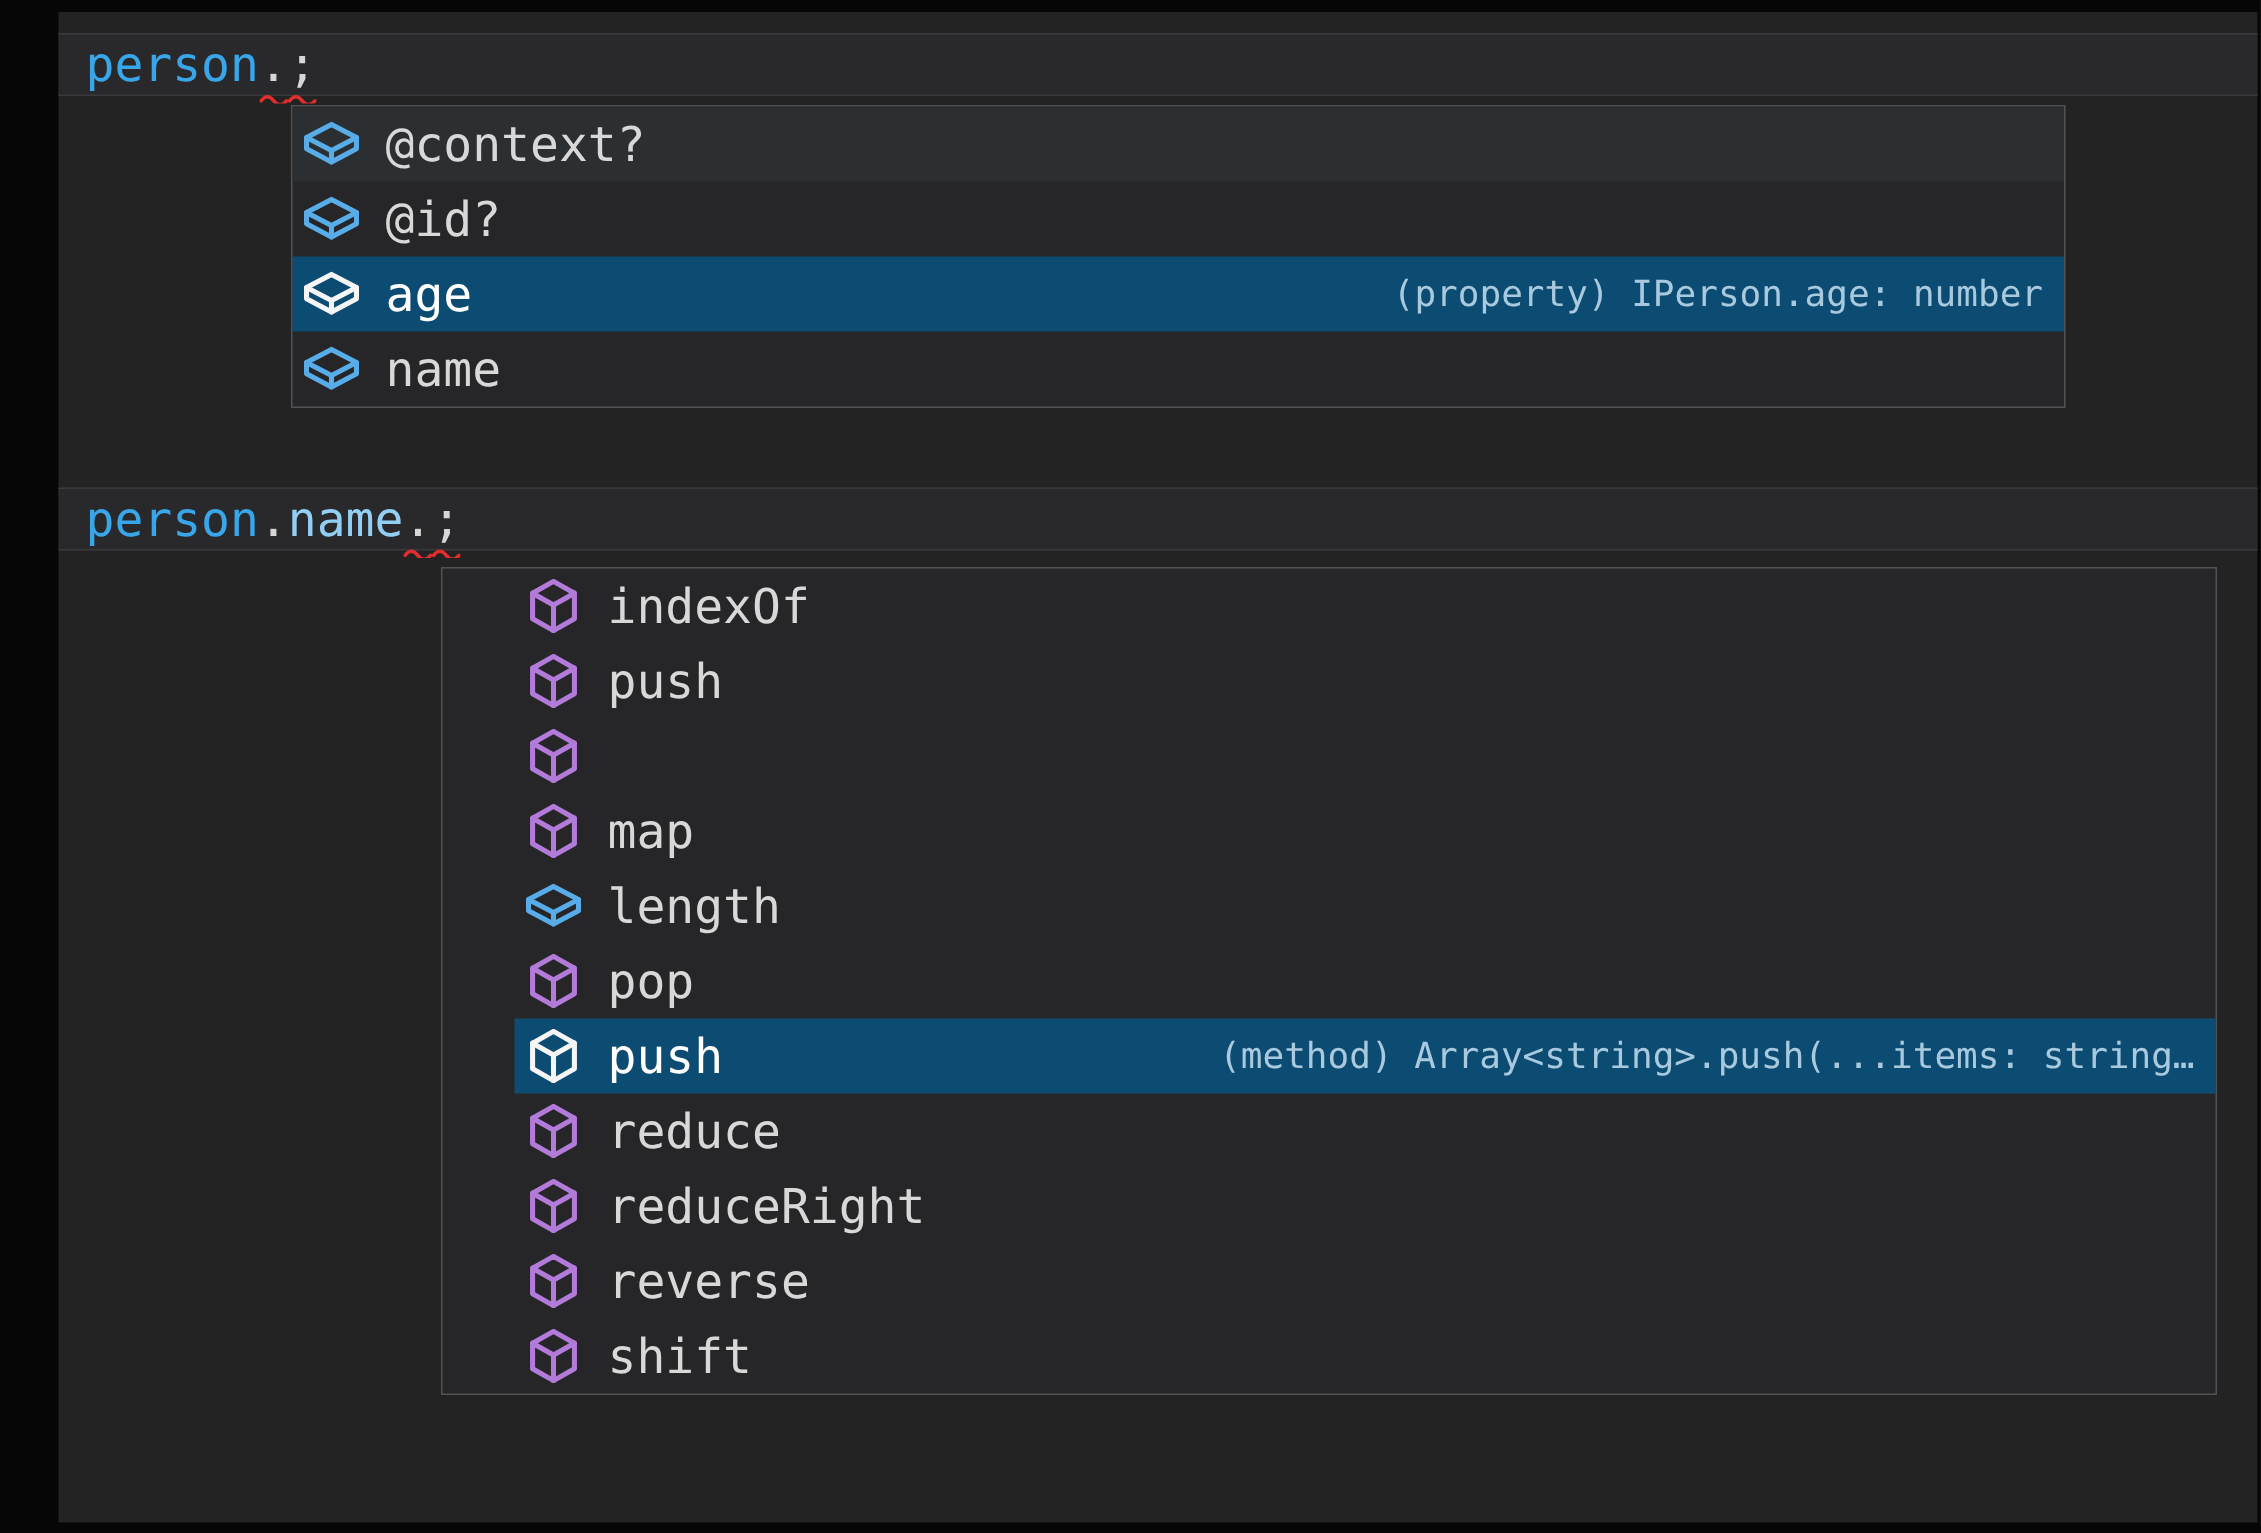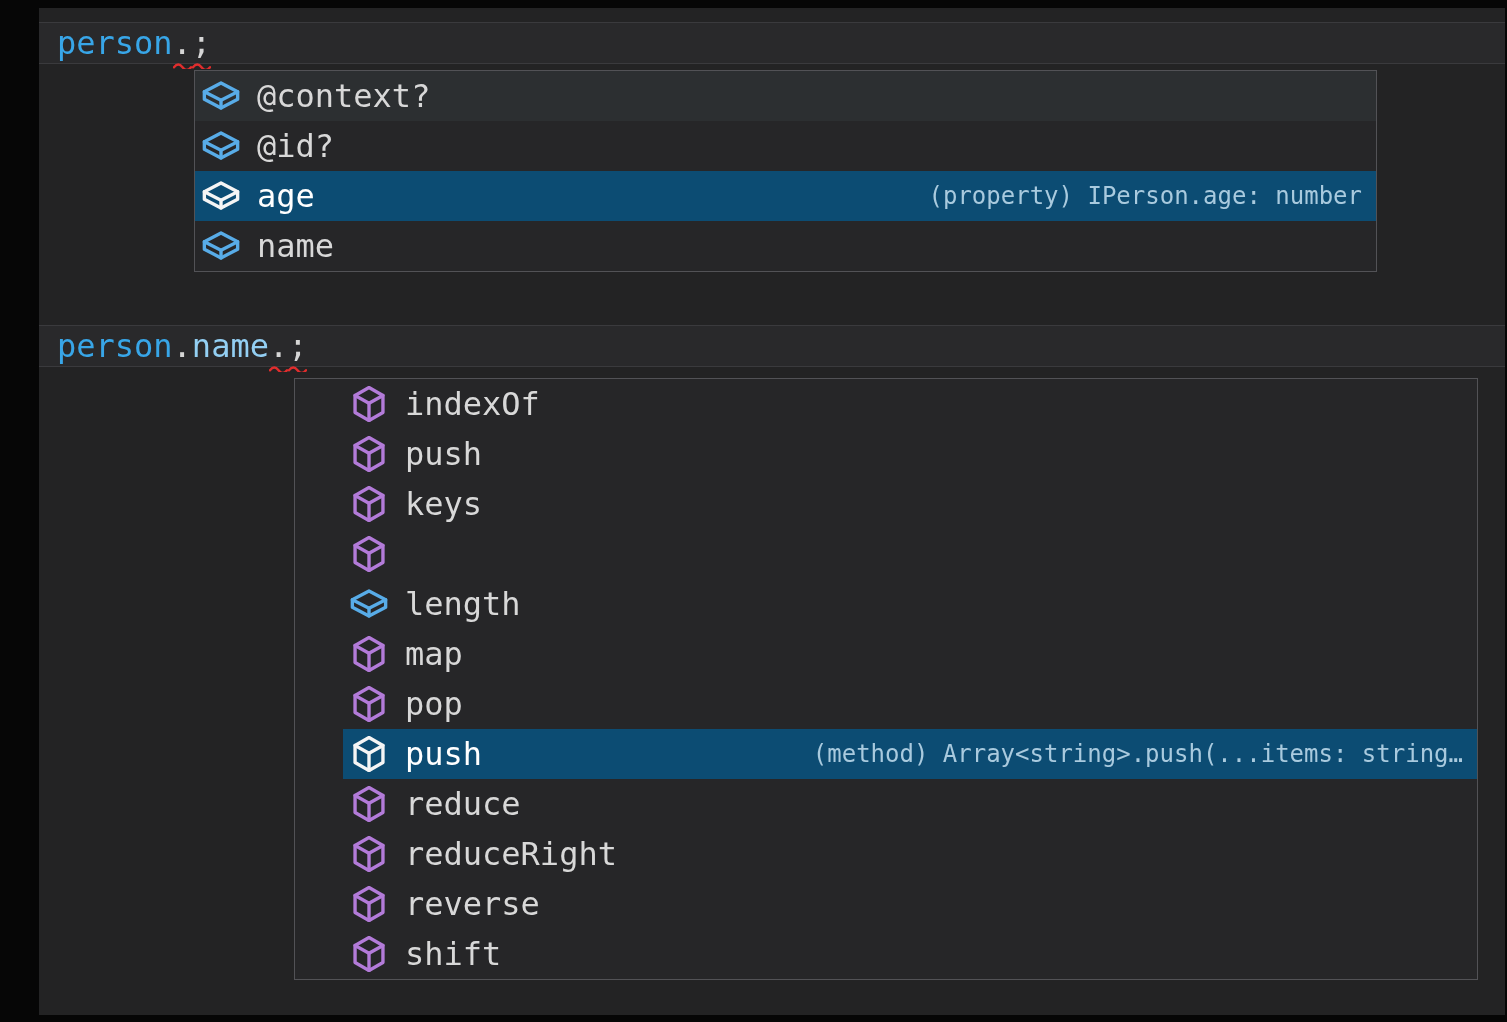--- a/index.html
+++ b/index.html
@@ -118,36 +118,31 @@
           </svg></span><span class="label">indexOf</span></div>
       <div class="row"><span class="icon method"><svg viewBox="0 0 16 16">
             <path d="M8 0.7 L14.2 4.2 L14.2 11.8 L8 15.3 L1.8 11.8 L1.8 4.2 Z"></path>
             <path d="M1.8 4.2 L8 7.7 L14.2 4.2"></path>
             <path d="M8 7.7 L8 15.3"></path>
           </svg></span><span class="label">push</span></div>
       <div class="row"><span class="icon method"><svg viewBox="0 0 16 16">
             <path d="M8 0.7 L14.2 4.2 L14.2 11.8 L8 15.3 L1.8 11.8 L1.8 4.2 Z"></path>
             <path d="M1.8 4.2 L8 7.7 L14.2 4.2"></path>
             <path d="M8 7.7 L8 15.3"></path>
-          </svg></span><span class="label">keys</span></div>
+          </svg></span></div>
       <div class="row"><span class="icon method"><svg viewBox="0 0 16 16">
             <path d="M8 0.7 L14.2 4.2 L14.2 11.8 L8 15.3 L1.8 11.8 L1.8 4.2 Z"></path>
             <path d="M1.8 4.2 L8 7.7 L14.2 4.2"></path>
             <path d="M8 7.7 L8 15.3"></path>
-          </svg></span></div>
+          </svg></span><span class="label">map</span></div>
       <div class="row"><span class="icon field"><svg viewBox="0 0 16 16">
             <path d="M8 2.2 L15.4 6.1 L15.4 9.4 L8 13.3 L0.6 9.4 L0.6 6.1 Z"></path>
             <path d="M0.6 6.1 L8 9.9 L15.4 6.1"></path>
             <path d="M8 9.9 L8 13.3"></path>
           </svg></span><span class="label">length</span></div>
-      <div class="row"><span class="icon method"><svg viewBox="0 0 16 16">
-            <path d="M8 0.7 L14.2 4.2 L14.2 11.8 L8 15.3 L1.8 11.8 L1.8 4.2 Z"></path>
-            <path d="M1.8 4.2 L8 7.7 L14.2 4.2"></path>
-            <path d="M8 7.7 L8 15.3"></path>
-          </svg></span><span class="label">map</span></div>
       <div class="row"><span class="icon method"><svg viewBox="0 0 16 16">
             <path d="M8 0.7 L14.2 4.2 L14.2 11.8 L8 15.3 L1.8 11.8 L1.8 4.2 Z"></path>
             <path d="M1.8 4.2 L8 7.7 L14.2 4.2"></path>
             <path d="M8 7.7 L8 15.3"></path>
           </svg></span><span class="label">pop</span></div>
       <div class="row selected"><span class="icon method"><svg viewBox="0 0 16 16">
             <path d="M8 0.7 L14.2 4.2 L14.2 11.8 L8 15.3 L1.8 11.8 L1.8 4.2 Z"></path>
             <path d="M1.8 4.2 L8 7.7 L14.2 4.2"></path>
             <path d="M8 7.7 L8 15.3"></path>
           </svg></span><span class="label">push</span><span class="detail">(method) Array&lt;string&gt;.push(...items: string…</span></div>

